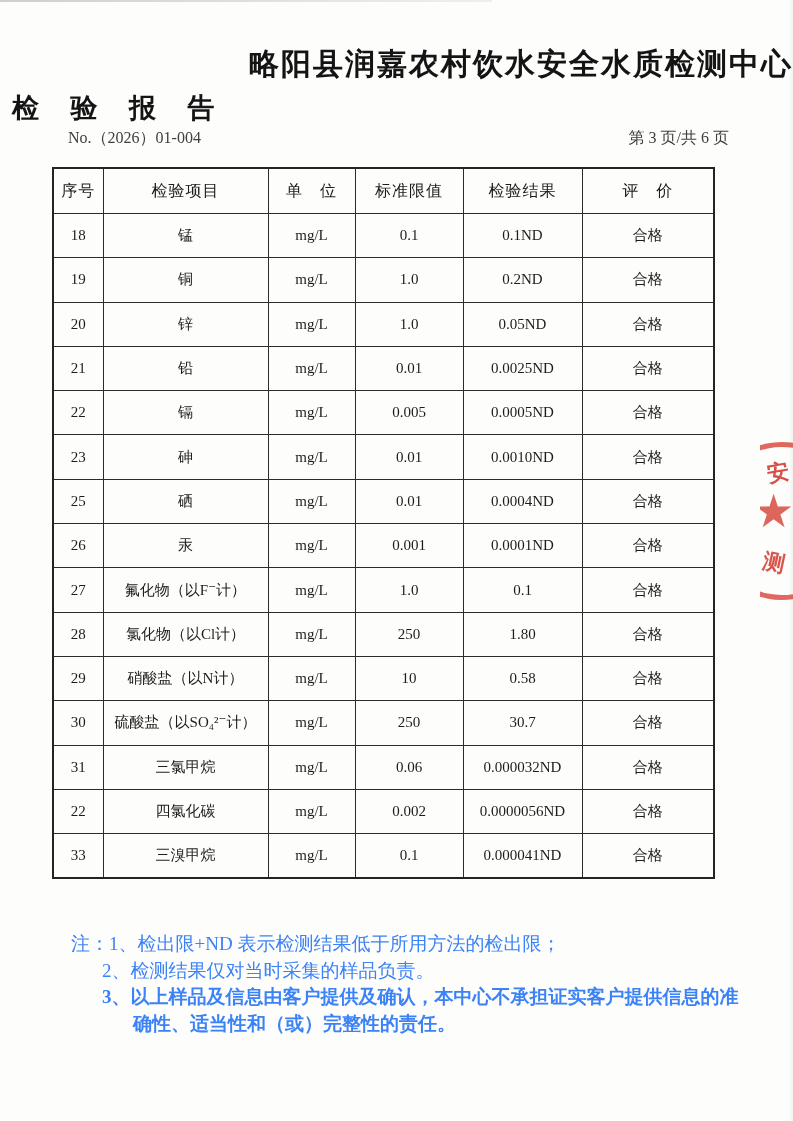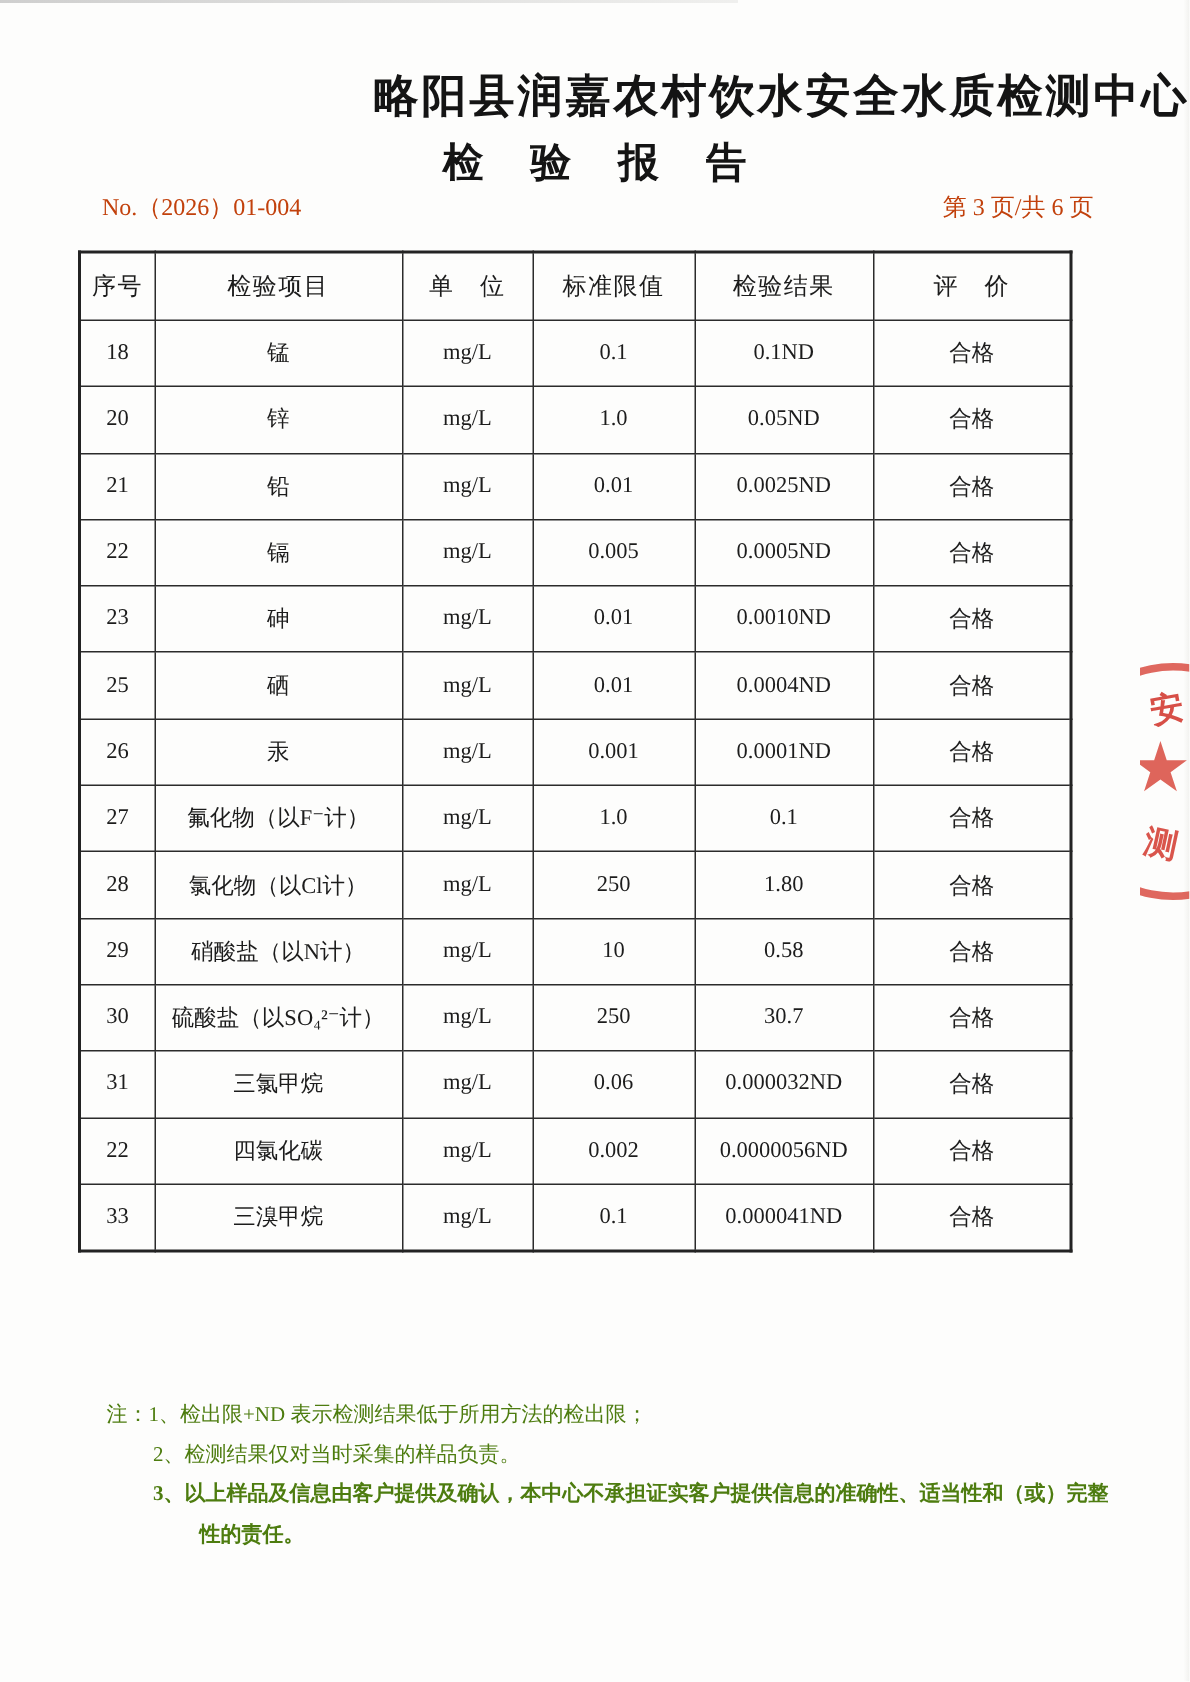--- a/index.html
+++ b/index.html
@@ -17,46 +17,46 @@
     position:absolute;top:0;right:0;width:4px;height:100%;
     background:linear-gradient(to left,#efefec,rgba(255,255,255,0));opacity:.8;
   }
   .doc-title{
     position:absolute;top:44px;left:0;right:0;text-align:right;
     font-family:"Liberation Sans","DejaVu Sans",sans-serif;
     font-weight:bold;font-size:30px;letter-spacing:2px;color:#141414;
     white-space:nowrap;
   }
   .doc-subtitle{
-    position:absolute;top:90px;left:0;right:0;text-align:center;
+    position:absolute;top:90px;left:0;right:0;text-align:left;
     font-family:"Liberation Sans","DejaVu Sans",sans-serif;
     font-weight:bold;font-size:27px;letter-spacing:12px;color:#141414;
     white-space:nowrap;text-indent:12px;
   }
   .meta-row{
     position:absolute;top:128px;left:68px;width:661px;
     display:flex;justify-content:space-between;align-items:baseline;
-    font-size:16px;color:#c2410c;
+    font-size:16px;color:#404040;
   }
   table.report-table{
     position:absolute;top:167px;left:52px;width:661px;
     border-collapse:collapse;table-layout:fixed;
     border:2px solid #232323;
   }
   .report-table th,.report-table td{
     border:1px solid #2b2b2b;
     text-align:center;vertical-align:middle;
     font-weight:normal;color:#1c1c1c;
     padding:0 2px;overflow:hidden;
   }
   .report-table th{height:44px;font-size:16px;letter-spacing:1px;}
   .report-table td{height:43.3px;font-size:15px;}
   .notes{
     position:absolute;top:931px;left:71px;width:668px;
-    font-size:14px;line-height:26.5px;color:#4d7c0f;
+    font-size:19px;line-height:26.5px;color:#3b82f6;
   }
   .note-rest{margin-left:31px;}
   .note-hang{margin-left:31px;padding-left:31px;text-indent:-31px;font-weight:bold;}
   .stamp{
     position:absolute;top:437px;right:0;width:33px;height:170px;
     overflow:hidden;pointer-events:none;
   }
   .stamp .ring{
     position:absolute;left:-56px;top:5px;width:146px;height:148px;
     border:5px solid rgba(214,62,50,.78);border-radius:50%;
@@ -112,20 +112,28 @@
   <tbody>
       <tr>
         <td>18</td>
         <td>锰</td>
         <td>mg/L</td>
         <td>0.1</td>
         <td>0.1ND</td>
         <td>合格</td>
       </tr>
       <tr>
+        <td>19</td>
+        <td>铜</td>
+        <td>mg/L</td>
+        <td>1.0</td>
+        <td>0.2ND</td>
+        <td>合格</td>
+      </tr>
+      <tr>
         <td>20</td>
         <td>锌</td>
         <td>mg/L</td>
         <td>1.0</td>
         <td>0.05ND</td>
         <td>合格</td>
       </tr>
       <tr>
         <td>21</td>
         <td>铅</td>

